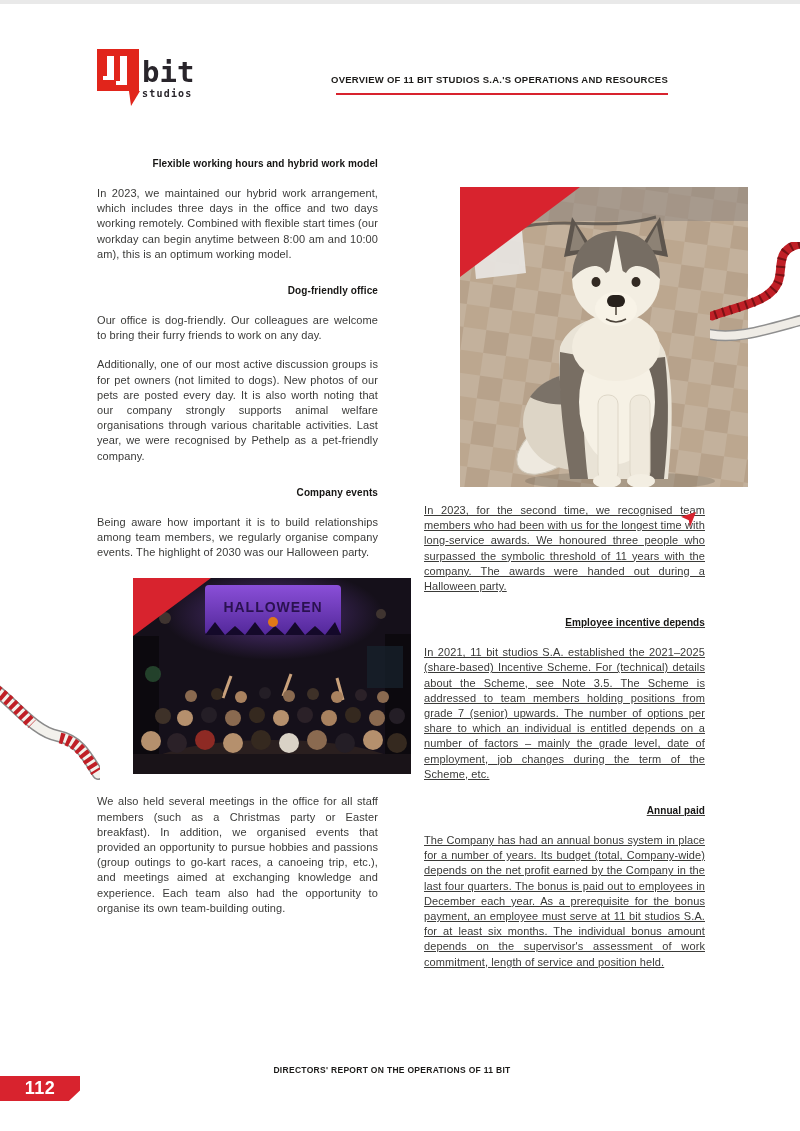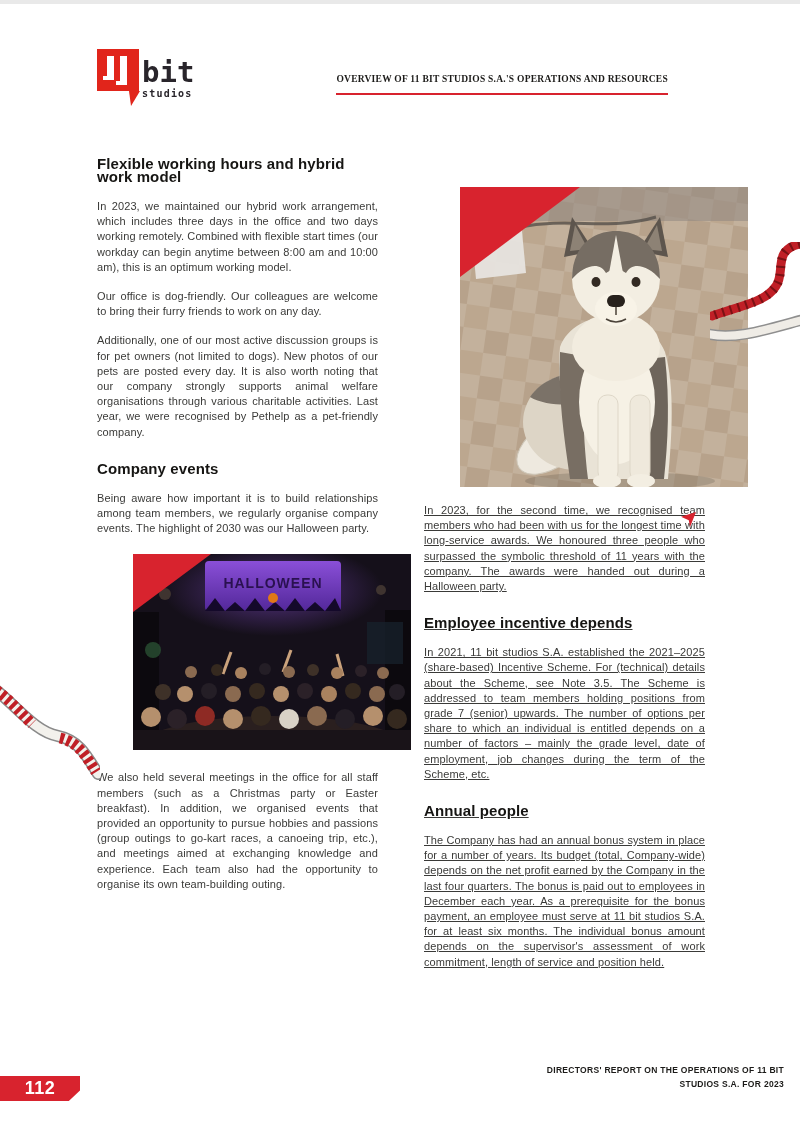--- a/index.html
+++ b/index.html
@@ -1,42 +1,42 @@
 <!DOCTYPE html>
 <html><head>
 <meta charset="utf-8">
 <style>
   html,body{margin:0;padding:0;background:#e9e9e9;}
   .page{position:relative;width:800px;height:1131px;margin:4px auto;background:#ffffff;
         font-family:"Liberation Sans",sans-serif;overflow:hidden;}
   
   .logo{position:absolute;left:95px;top:42px;}
   .head-title{position:absolute;top:70px;left:0;width:668px;text-align:right;
-              font-size:9.5px;font-weight:bold;letter-spacing:.25px;color:#1c1b19;font-family:Liberation Serif, serif;}
+              font-size:9.5px;font-weight:bold;letter-spacing:.25px;color:#1c1b19;}
   .head-rule{position:absolute;top:89px;left:336px;width:332px;height:2px;background:#d8232e;}
   
   .col{position:absolute;width:281px;font-size:11px;line-height:15.2px;color:#3a3a38;
        text-align:justify;letter-spacing:.1px;}
   .col-left{left:97px;top:153px;}
   .col-right{left:424px;top:183px;text-decoration:underline;}
-  .col h3{font-size:15px;line-height:13px;color:#161513;margin:22px 0 16px 0;
-          letter-spacing:.1px;text-align:left;}
+  .col h3{font-size:10px;line-height:13px;color:#161513;margin:22px 0 16px 0;
+          letter-spacing:.1px;text-align:right;}
   .col h3.first{margin-top:0;}
   .col p{margin:0 0 14px 0;}
   .photo{position:relative;display:block;margin:18px 0 20px 0;padding-left:36px;}
   .photo svg{display:block;}
   .photo-top{margin:0 0 16px 0;}
   
   .rope{position:absolute;}
   .rope-left{left:0;top:676px;}
   .rope-right{left:710px;top:238px;}
   .red-arrow{position:absolute;left:681px;top:508px;width:15px;height:15px;background:#d8232e;
              clip-path:polygon(0 32%,100% 0,60% 100%,52% 55%);}
   
-  .footer-text{position:absolute;top:1059px;left:0;width:784px;text-align:right;
+  .footer-text{position:absolute;top:1059px;left:0;width:784px;text-align:center;
                font-size:8.5px;font-weight:bold;letter-spacing:.3px;line-height:14px;color:#1c1b19;}
   .page-num{position:absolute;left:0;top:1072px;width:80px;height:25px;background:#d8232e;
             clip-path:polygon(0 0,100% 0,100% 58%,86% 100%,0 100%);
             color:#ffffff;font-size:18px;font-weight:bold;text-align:center;line-height:24px;
             letter-spacing:.5px;}
 </style>
 </head>
 <body>
 
 <div class="page">
@@ -53,20 +53,21 @@
       <text x="47" y="51" font-family="DejaVu Sans Mono, monospace" font-size="10" font-weight="bold" letter-spacing="1.2" fill="#29252b">studios</text>
     </svg>
   </div>
   <div class="head-title">OVERVIEW OF 11 BIT STUDIOS S.A.'S OPERATIONS AND RESOURCES</div>
   <div class="head-rule"></div>
 
   <div class="col col-left">
     <h3 class="first">Flexible working hours and hybrid work model</h3>
     <p>In 2023, we maintained our hybrid work arrangement, which includes three days in the office and two days working remotely. Combined with flexible start times (our workday can begin anytime between 8:00 am and 10:00 am), this is an optimum working model.</p>
 
+    <h3>Dog-friendly office</h3>
     <p>Our office is dog-friendly. Our colleagues are welcome to bring their furry friends to work on any day.</p>
     <p>Additionally, one of our most active discussion groups is for pet owners (not limited to dogs). New photos of our pets are posted every day. It is also worth noting that our company strongly supports animal welfare organisations through various charitable activities. Last year, we were recognised by Pethelp as a pet-friendly company.</p>
 
     <h3>Company events</h3>
     <p>Being aware how important it is to build relationships among team members, we regularly organise company events. The highlight of 2030 was our Halloween party.</p>
 
     <span class="photo">
       <svg width="278" height="196" viewBox="0 0 278 196">
         <defs>
           <linearGradient id="hp-banner" x1="0" y1="0" x2="0" y2="1">
@@ -177,21 +178,21 @@
         <path d="M 156 120 L 156 128 M 146 132 Q 156 138 166 132" stroke="#4a4238" stroke-width="1.5" fill="none"></path>
         <polygon points="0,0 120,0 0,90" fill="#d8232e"></polygon>
       </svg>
     </span>
 
     <p>In 2023, for the second time, we recognised team members who had been with us for the longest time with long-service awards. We honoured three people who surpassed the symbolic threshold of 11 years with the company. The awards were handed out during a Halloween party.</p>
 
     <h3>Employee incentive depends</h3>
     <p>In 2021, 11 bit studios S.A. established the 2021–2025 (share-based) Incentive Scheme. For (technical) details about the Scheme, see Note 3.5. The Scheme is addressed to team members holding positions from grade 7 (senior) upwards. The number of options per share to which an individual is entitled depends on a number of factors – mainly the grade level, date of employment, job changes during the term of the Scheme, etc.</p>
 
-    <h3>Annual people</h3>
+    <h3>Annual paid</h3>
     <p>The Company has had an annual bonus system in place for a number of years. Its budget (total, Company-wide) depends on the net profit earned by the Company in the last four quarters. The bonus is paid out to employees in December each year. As a prerequisite for the bonus payment, an employee must serve at 11 bit studios S.A. for at least six months. The individual bonus amount depends on the supervisor's assessment of work commitment, length of service and position held.</p>
   </div>
 
   <div class="rope rope-left">
     <svg width="100" height="100" viewBox="0 0 100 100">
       <path d="M -4 10 C 18 28, 36 52, 58 56 C 78 60, 86 74, 98 94" stroke="#8a8a8a" stroke-width="12" fill="none" stroke-linecap="round"></path>
       <path d="M -4 10 C 18 28, 36 52, 58 56 C 78 60, 86 74, 98 94" stroke="#f3f1ec" stroke-width="9" fill="none" stroke-linecap="round"></path>
       <path d="M -4 10 C 10 20, 22 34, 32 44" stroke="#c01f26" stroke-width="11" fill="none" stroke-dasharray="4 3"></path>
       <path d="M 60 58 C 78 62, 86 76, 96 92" stroke="#c01f26" stroke-width="11" fill="none" stroke-dasharray="4 3"></path>
     </svg>
@@ -201,17 +202,16 @@
       <path d="M -2 92 C 25 98, 55 88, 92 78" stroke="#8f8f8f" stroke-width="11" fill="none" stroke-linecap="round"></path>
       <path d="M -2 92 C 25 98, 55 88, 92 78" stroke="#efece6" stroke-width="8" fill="none" stroke-linecap="round"></path>
       <path d="M 90 2 C 62 8, 76 30, 66 44 C 56 60, 30 64, 2 74" stroke="#c01f26" stroke-width="9" fill="none" stroke-linecap="round"></path>
       <path d="M 90 2 C 62 8, 76 30, 66 44 C 56 60, 30 64, 2 74" stroke="#7a1114" stroke-width="9" fill="none" stroke-dasharray="2 6"></path>
     </svg>
   </div>
   <div class="red-arrow"></div>
 
   <div class="footer-text">
     <div>DIRECTORS' REPORT ON THE OPERATIONS OF 11 BIT</div>
-    <div>STUDIOS S.A. FOR 2023</div>
   </div>
   <div class="page-num">112</div>
 
 </div>
 
 </body></html>

